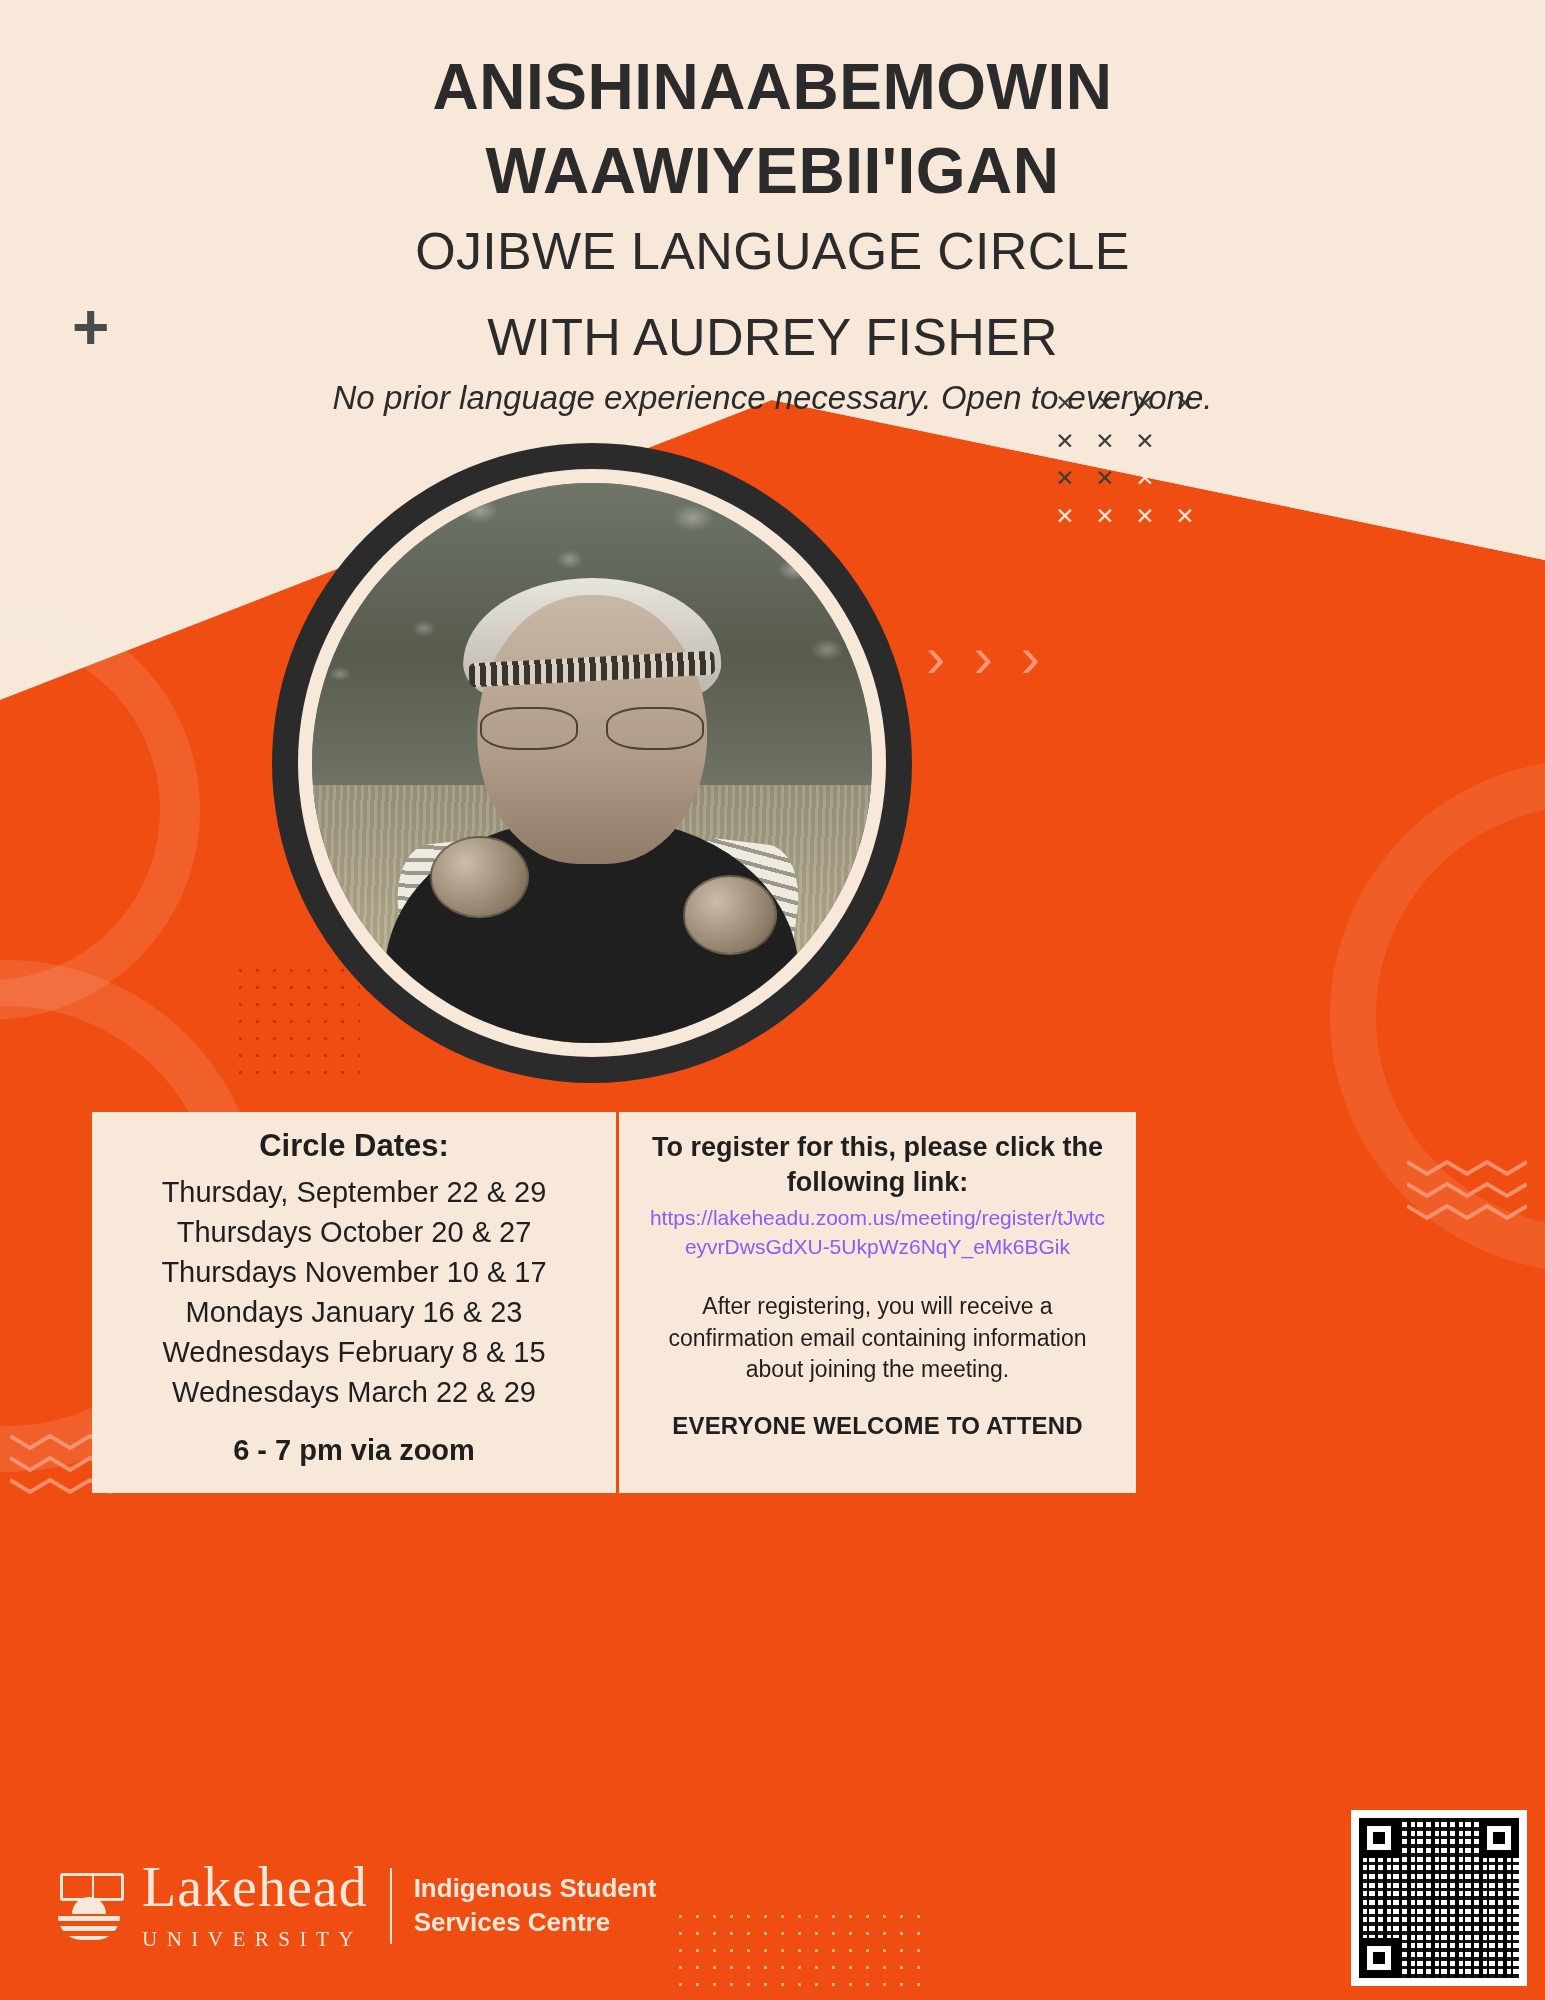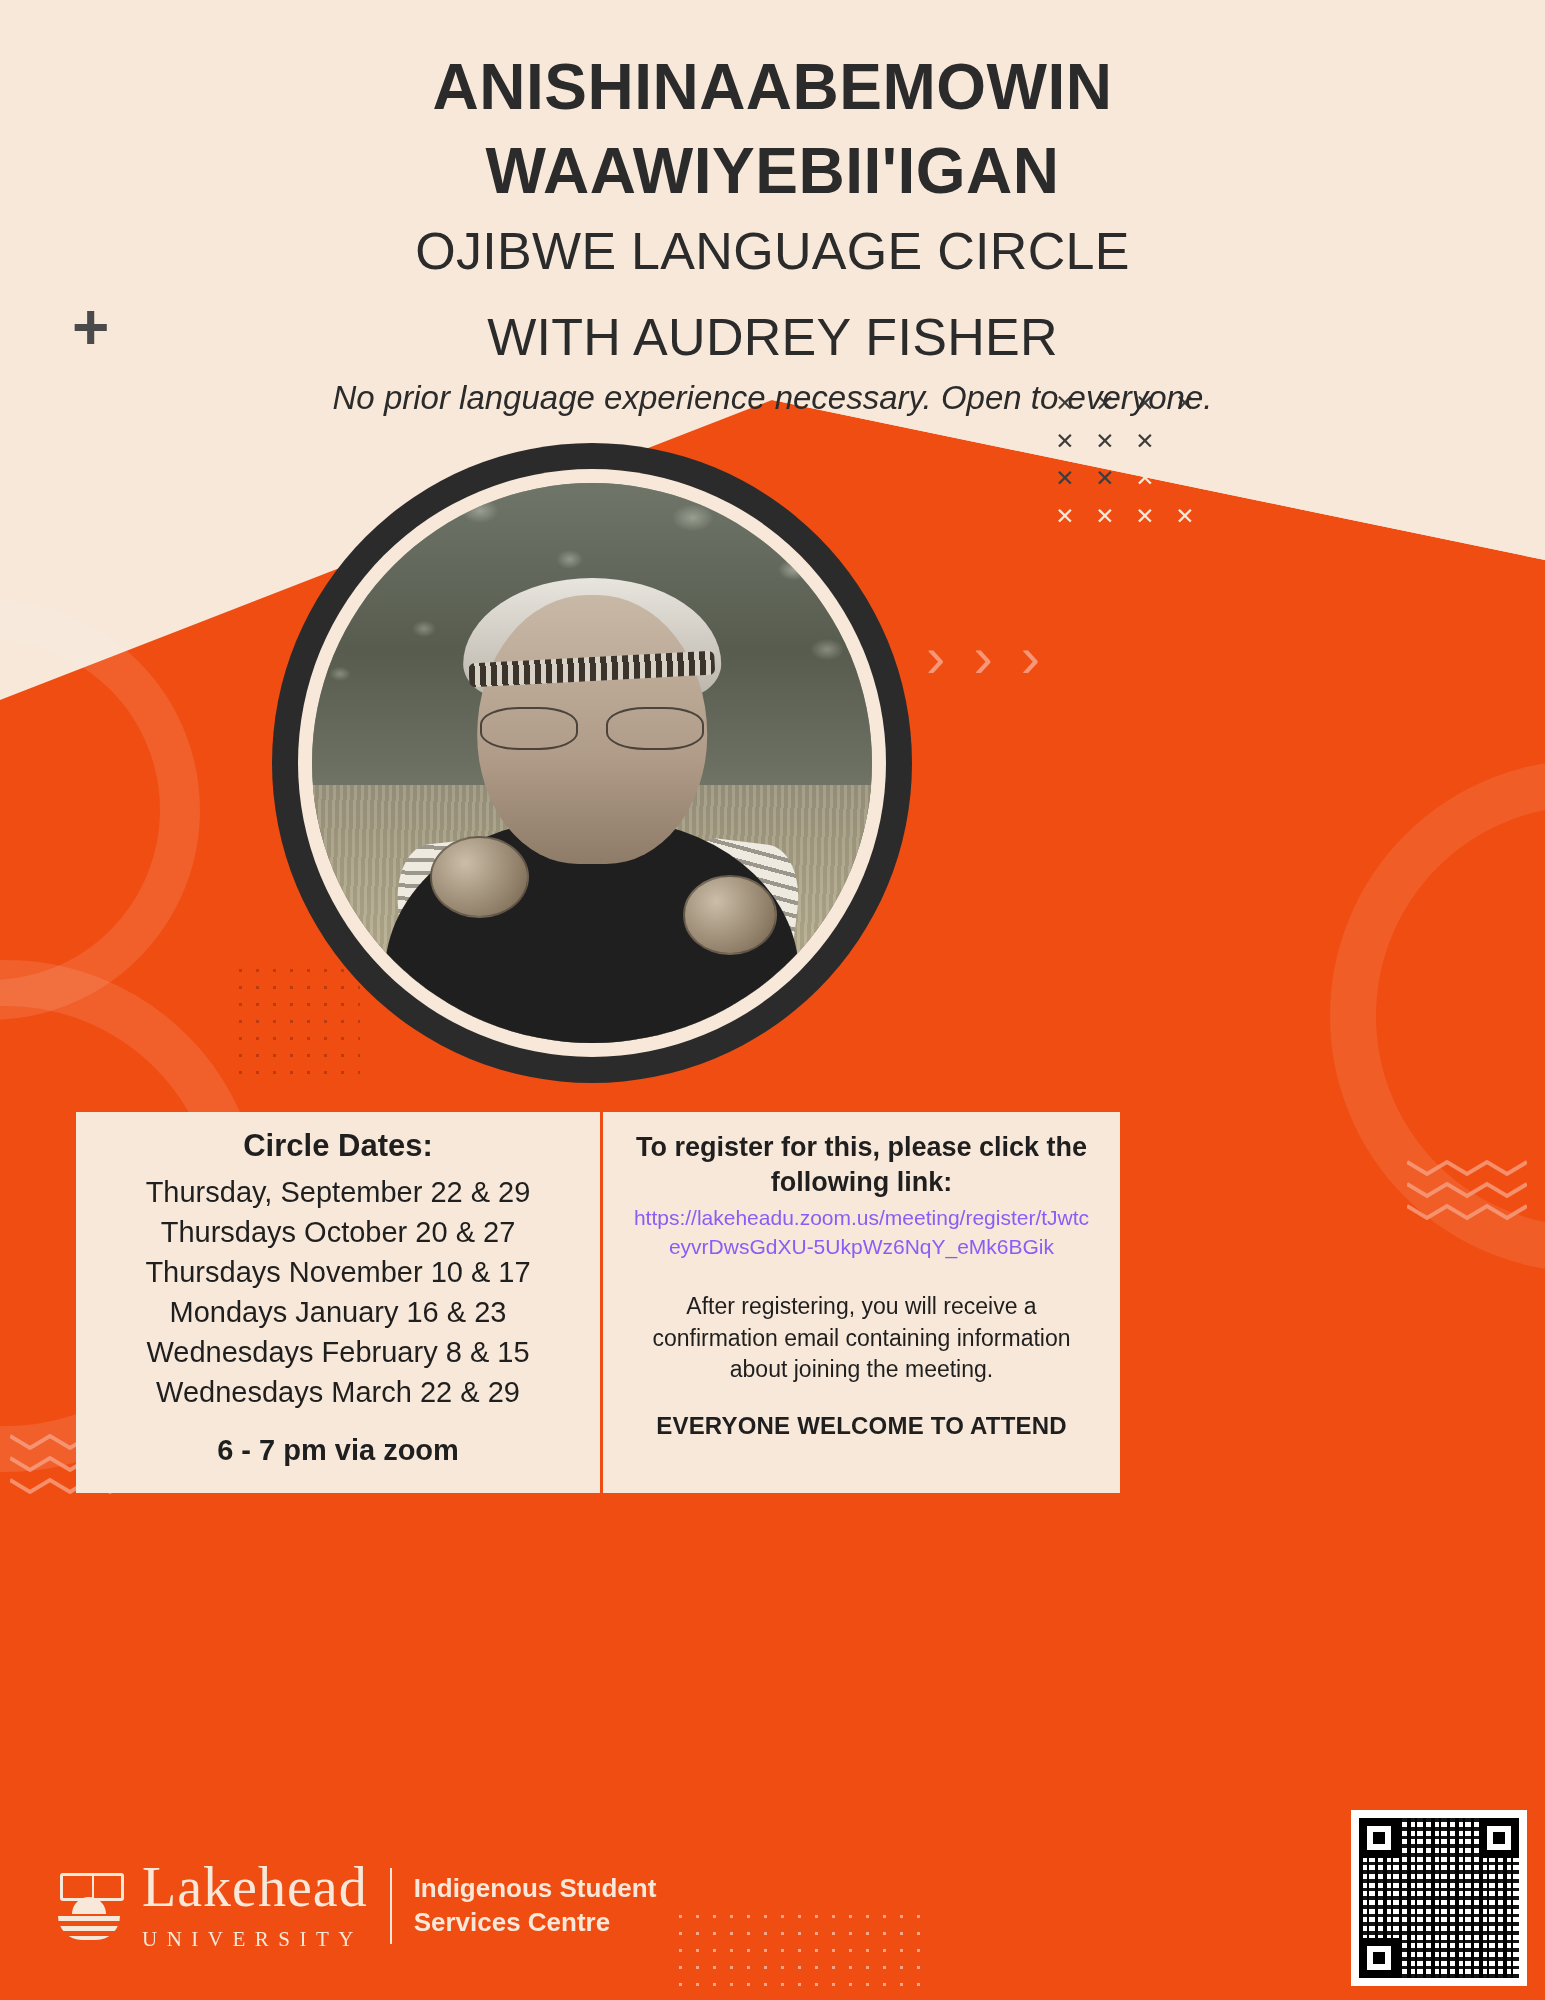--- a/index.html
+++ b/index.html
@@ -267,21 +267,21 @@
     border-radius: 50%;
     background: radial-gradient(circle at 35% 32%, #cbbda8, #8d7c66 70%, #6d5f4c 100%);
     border: 2px solid rgba(60,52,42,.5);
   }
   .ph-earring-l { left: 21%; top: 63%; width: 17%; height: 14%; }
   .ph-earring-r { right: 17%; top: 70%; width: 16%; height: 13.5%; }
 
   
   .panels {
     position: absolute;
-    left: 76px; top: 1112px;
+    left: 92px; top: 1112px;
     width: 1044px;
     z-index: 8;
     display: flex;
     background: #f7e8d9;
   }
   .panel-left {
     width: 524px;
     padding: 16px 10px 26px 10px;
     box-sizing: border-box;
     text-align: center;

